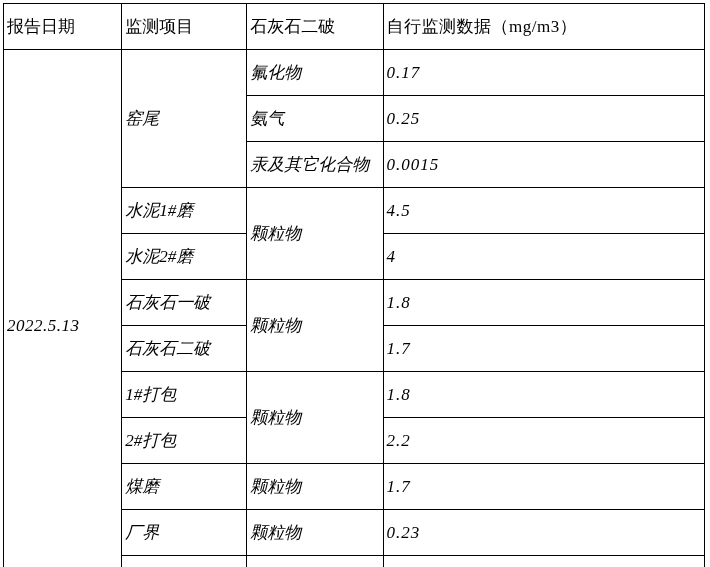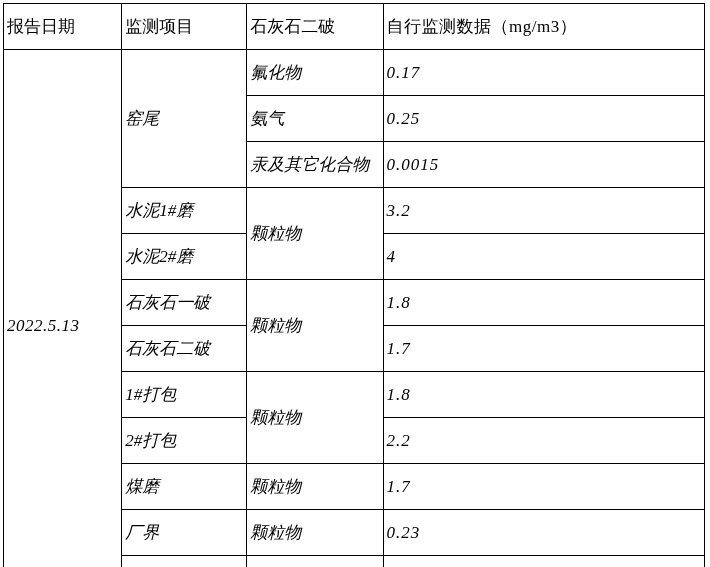--- a/index.html
+++ b/index.html
@@ -90,21 +90,21 @@
         <td>氨气</td>
         <td class="num">0.25</td>
       </tr>
       <tr>
         <td>汞及其它化合物</td>
         <td class="num">0.0015</td>
       </tr>
       <tr>
         <td>水泥1#磨</td>
         <td rowspan="2">颗粒物</td>
-        <td class="num">3.2</td>
+        <td class="num">4.5</td>
       </tr>
       <tr>
         <td>水泥2#磨</td>
         <td class="num">4</td>
       </tr>
       <tr>
         <td>石灰石一破</td>
         <td rowspan="2">颗粒物</td>
         <td class="num">1.8</td>
       </tr>

